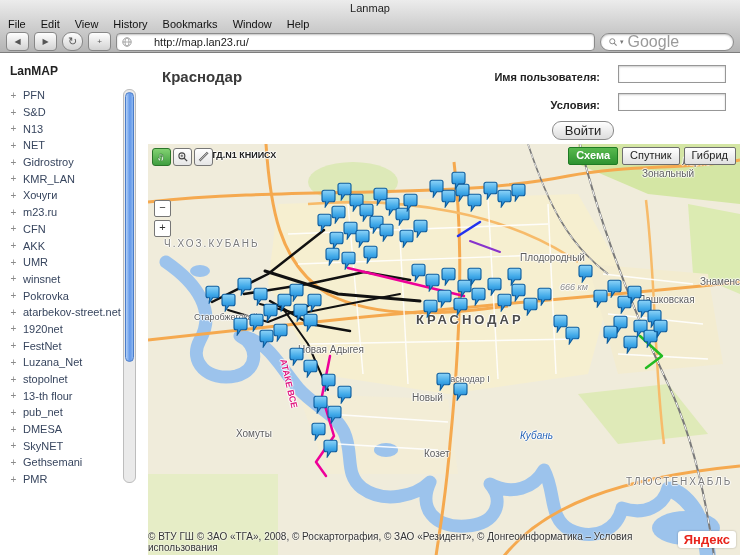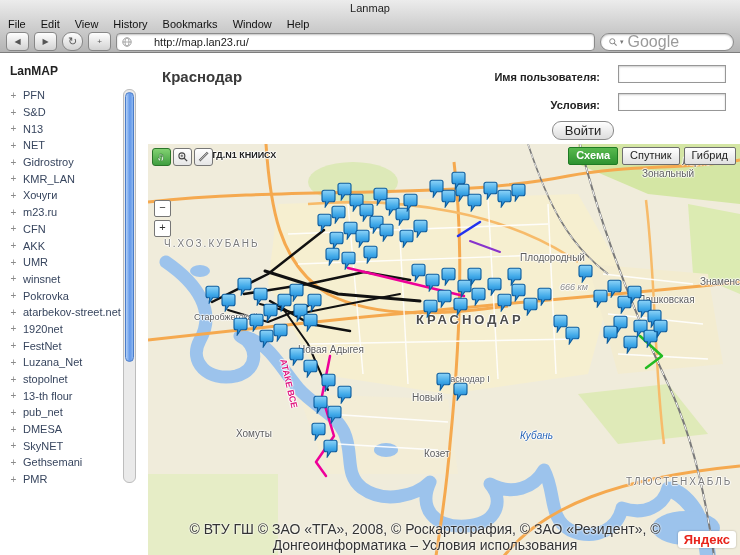--- a/index.html
+++ b/index.html
@@ -73,21 +73,21 @@
 
   .zoom{position:absolute;left:6px;top:56px;display:flex;flex-direction:column;gap:3px;}
   .zbtn{width:15px;height:15px;border:1px solid #767676;background:#fff;border-radius:2px;
     font-size:11px;line-height:13px;text-align:center;color:#333;}
 
   .layers{position:absolute;top:3px;right:4px;display:flex;gap:4px;}
   .lbtn{height:16px;padding:0 7px;border:1px solid #6e6e6e;border-radius:2px;
     background:linear-gradient(#ffffff,#e0e0e0);font-size:11px;line-height:15px;color:#222;}
   .lbtn.active{background:linear-gradient(#58b94e,#2e9331);border-color:#1f7a24;color:#fff;font-weight:bold;}
 
-  .copyright{position:absolute;bottom:2px;left:8px;right:46px;text-align:center;font-size:14px;color:#333;
+  .copyright{position:absolute;bottom:2px;left:0;right:46px;font-size:10px;color:#333;
     text-shadow:0 0 2px #fff,0 0 2px #fff;}
   .yandex{position:absolute;right:4px;bottom:7px;background:#fff;padding:1px 6px;border-radius:3px;
     color:#e8241c;font-weight:bold;font-size:13px;box-shadow:0 0 2px rgba(0,0,0,.3);}
 </style>
 </head>
 <body>
 
 <svg width="0" height="0" style="position:absolute">
   <defs>
     <linearGradient id="mgrad" x1="0" y1="0" x2="0" y2="1">

